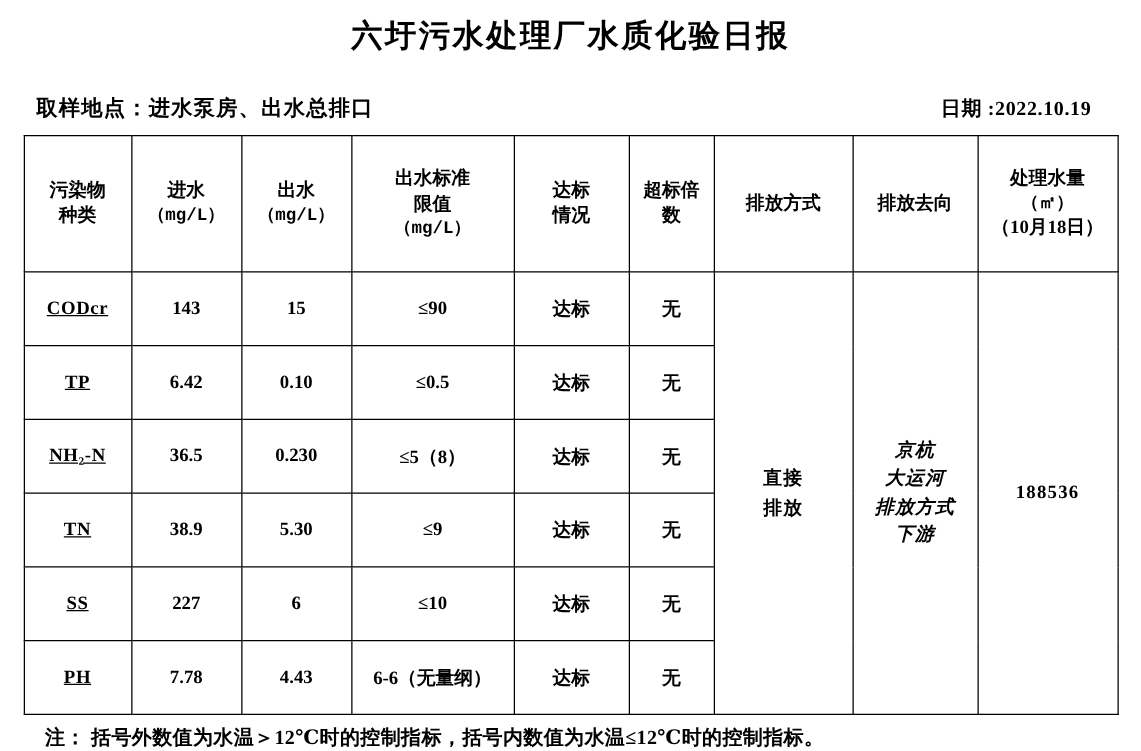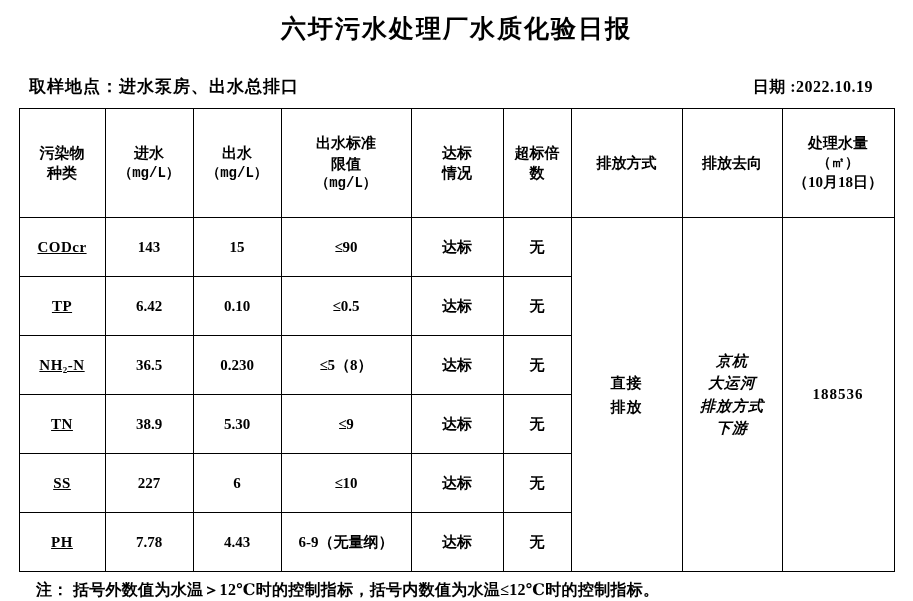--- a/index.html
+++ b/index.html
@@ -233,21 +233,21 @@
         <td class="num">227</td>
         <td class="num">6</td>
         <td class="limit">≤10</td>
         <td>达标</td>
         <td>无</td>
       </tr>
       <tr>
         <td class="pollutant">PH</td>
         <td class="num">7.78</td>
         <td class="num">4.43</td>
-        <td class="limit">6-9（无量纲）</td>
+        <td class="limit">6-6（无量纲）</td>
         <td>达标</td>
         <td>无</td>
       </tr>
     </tbody>
   </table>
 
   <div class="note">注： 括号外数值为水温＞12℃时的控制指标，括号内数值为水温≤12℃时的控制指标。</div>
 
 </div>
 

